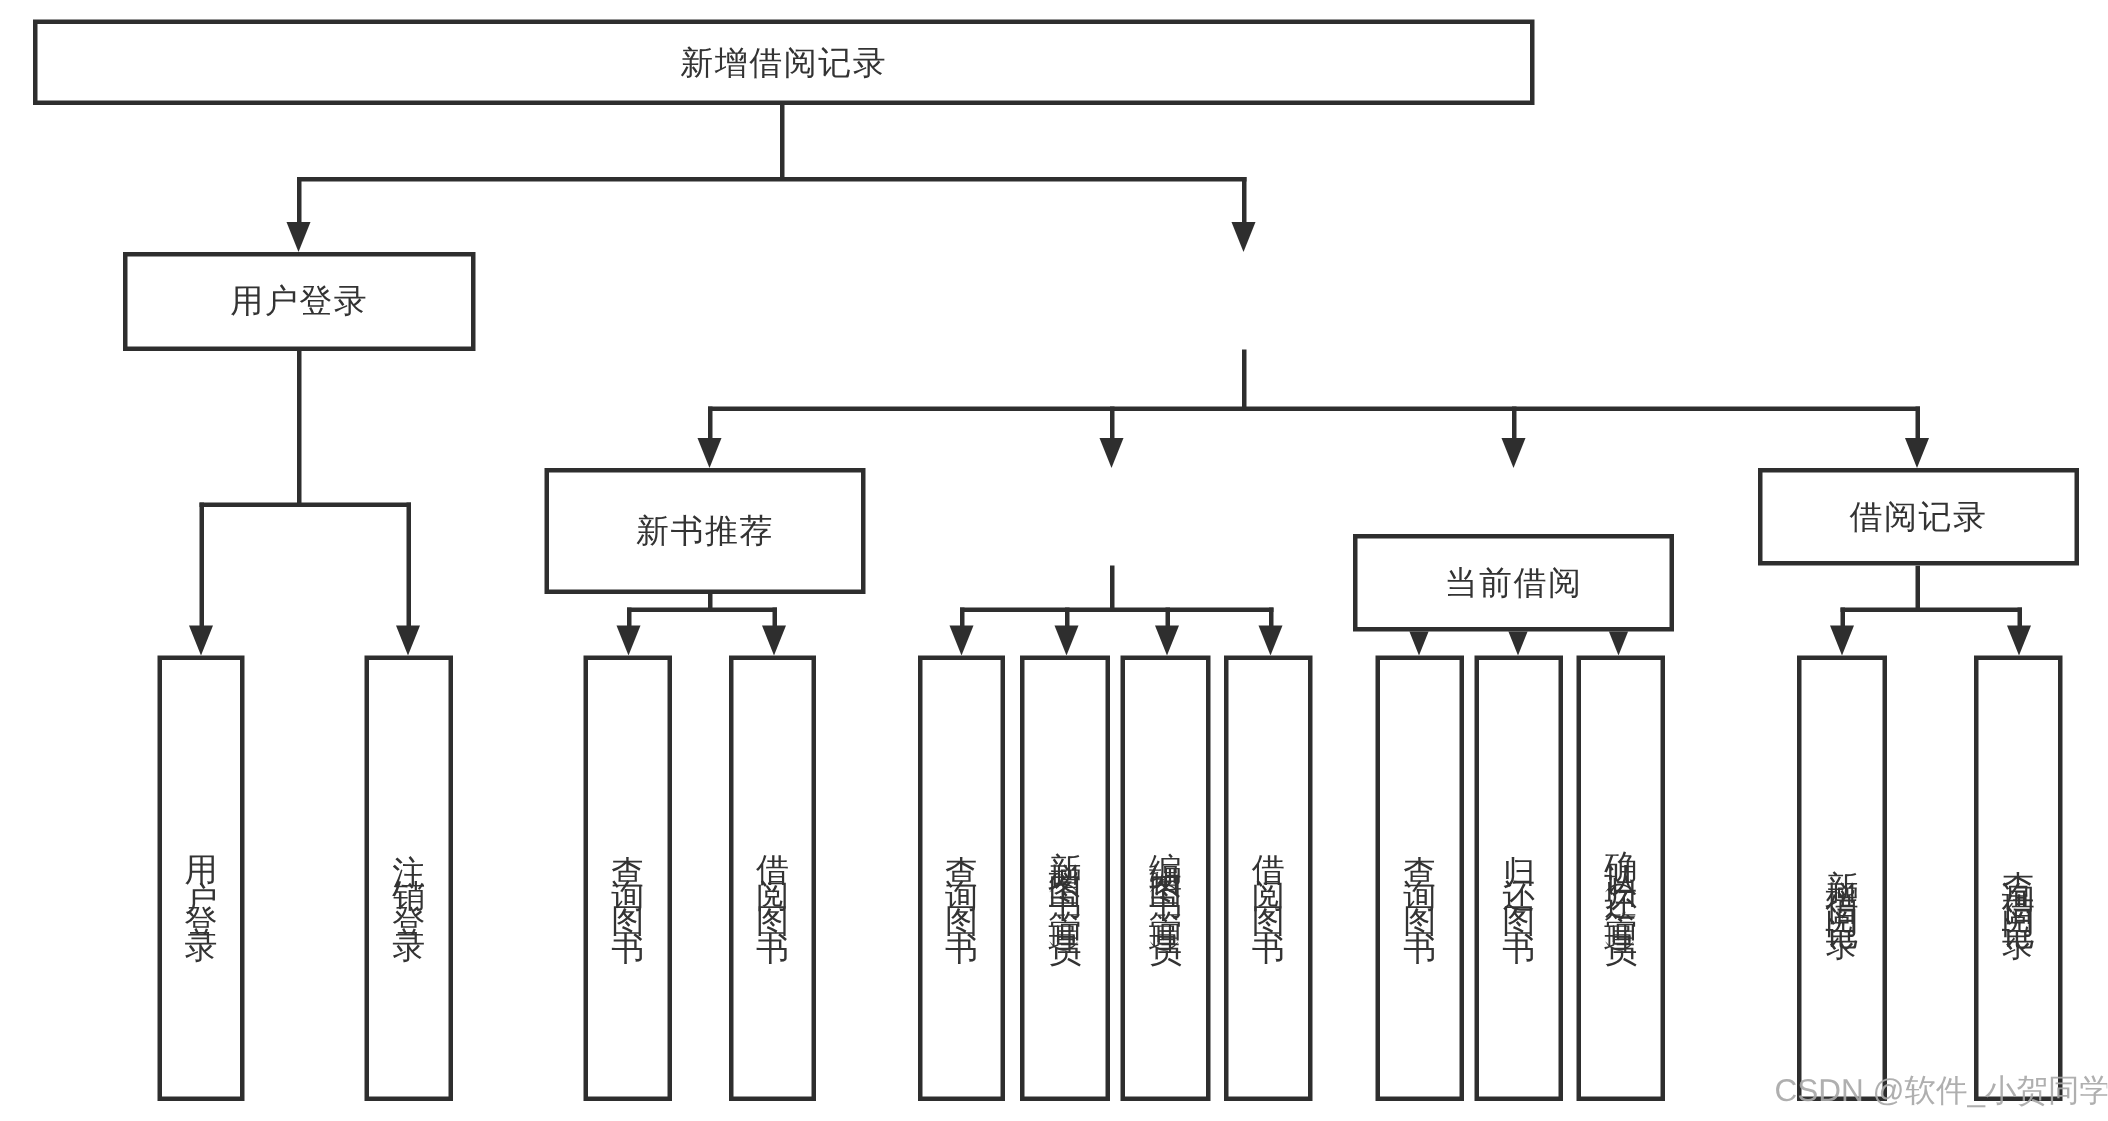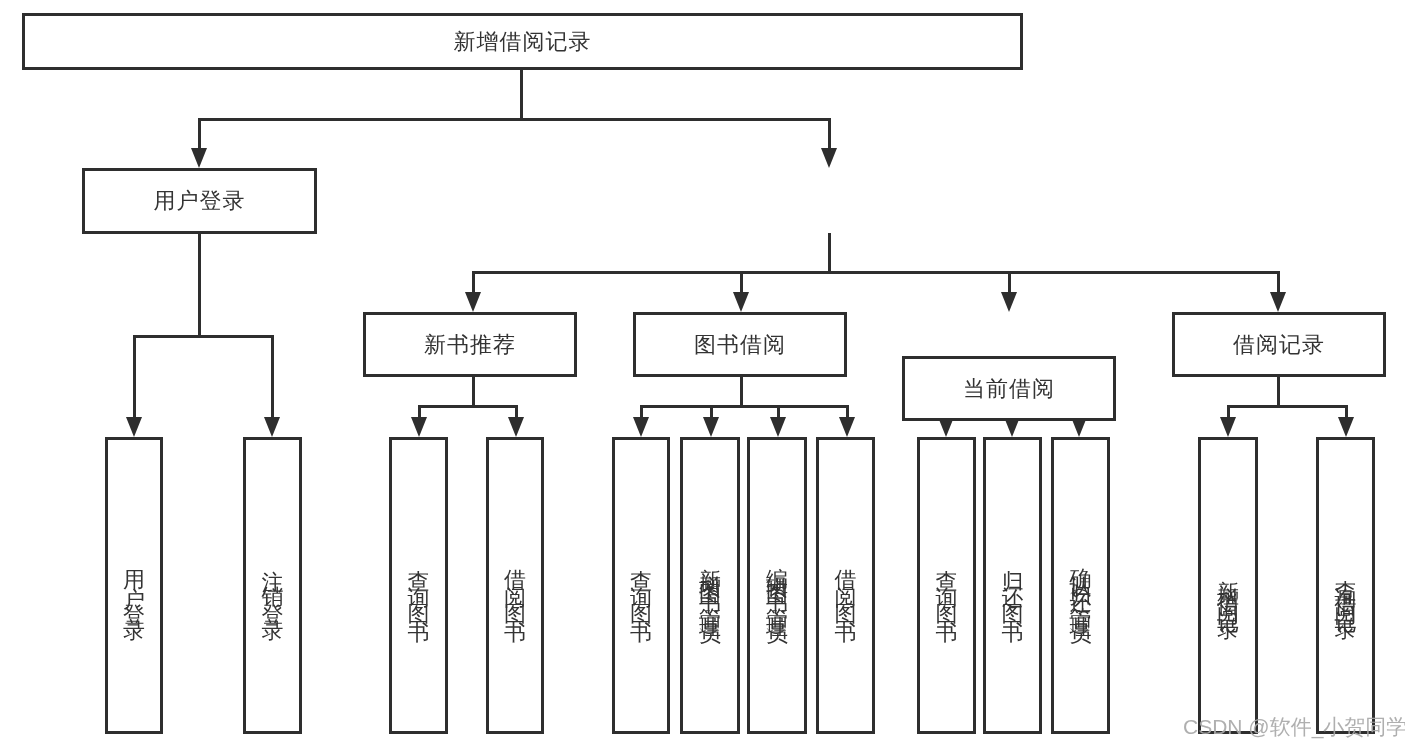--- a/index.html
+++ b/index.html
@@ -93,27 +93,24 @@
 
   <div class="box" style="left:22px;top:13px;width:1001px;height:57px;">
     <span class="hlabel">新增借阅记录</span>
   </div>
 
   <div class="box" style="left:82px;top:168px;width:235px;height:66px;">
     <span class="hlabel">用户登录</span>
   </div>
 
 
-  <div class="box" style="left:363px;top:312px;width:214px;height:65px;">
+  <div class="box" style="left:363px;top:312px;width:214px;height:84px;">
     <span class="hlabel">新书推荐</span>
   </div>
 
-  <div class="box" style="left:633px;top:312px;width:214px;height:65px;">
-    <span class="hlabel">图书借阅</span>
-  </div>
 
   <div class="box" style="left:902px;top:312px;width:214px;height:65px;margin-top:44px;">
     <span class="hlabel">当前借阅</span>
   </div>
 
   <div class="box" style="left:1172px;top:312px;width:214px;height:65px;">
     <span class="hlabel">借阅记录</span>
   </div>
 
   <div class="box" style="left:105px;top:437px;width:58px;height:297px;">

